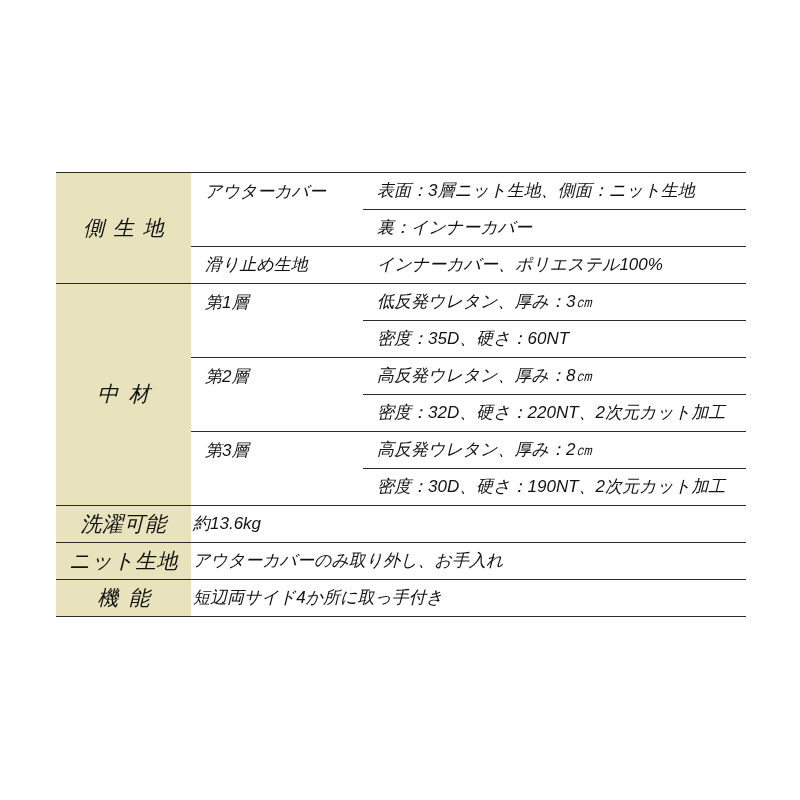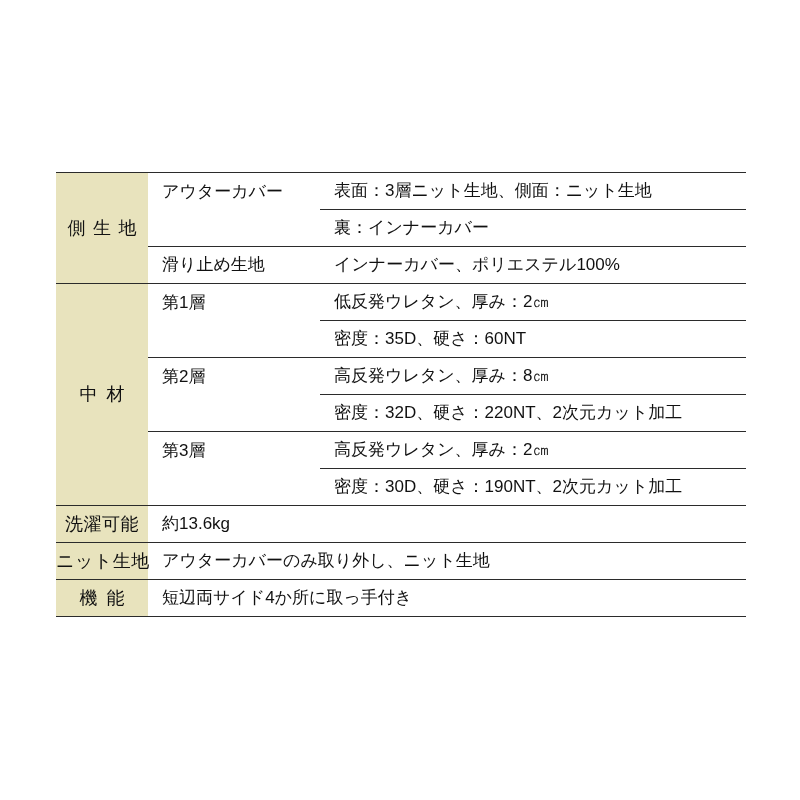--- a/index.html
+++ b/index.html
@@ -32,28 +32,29 @@
     height: 37px;
   }
   .spec-table td {
     border-top: 1px solid #2b2b2b;
     border-bottom: 1px solid #2b2b2b;
     padding: 0 0 0 10px;
     font-size: 17px;
     line-height: 1.25;
     vertical-align: middle;
     white-space: nowrap;
+    font-style: italic;
   }
   
   td.cat {
     background: #e8e3bd;
-    width: 92px;
+    width: 135px;
     text-align: center;
     padding: 0;
-    font-size: 18px;
+    font-size: 21px;
     letter-spacing: 0.5px;
   }
   td.cat .lbl {
     display: block;
     text-align: center;
   }
   
   .sp2 { letter-spacing: 0.5em; padding-left: 0.5em; }
   .sp3 { letter-spacing: 0.42em; padding-left: 0.42em; }
   
@@ -63,21 +64,21 @@
   }
   
   td.val {
     padding-left: 14px;
   }
   
   td.nb-bottom { border-bottom: none; }
   td.nb-top { border-top: none; }
   
   td.val-wide {
-    padding-left: 14px;
+    padding-left: 2px;
   }
 </style>
 </head>
 <body>
 
 <div class="page">
 
   <table class="spec-table">
     <tbody>
 
@@ -112,21 +113,21 @@
       </tr>
 
       <tr>
         <td class="cat" rowspan="6">
           <span class="lbl sp2">中材</span>
         </td>
         <td class="sub nb-bottom">
           <span>第1層</span>
         </td>
         <td class="val">
-          <span>低反発ウレタン、厚み：2㎝</span>
+          <span>低反発ウレタン、厚み：3㎝</span>
         </td>
       </tr>
 
       <tr>
         <td class="sub nb-top">
           <span></span>
         </td>
         <td class="val">
           <span>密度：35D、硬さ：60NT</span>
         </td>
@@ -175,21 +176,21 @@
         <td class="val-wide" colspan="2">
           <span>約13.6kg</span>
         </td>
       </tr>
 
       <tr>
         <td class="cat">
           <span class="lbl">ニット生地</span>
         </td>
         <td class="val-wide" colspan="2">
-          <span>アウターカバーのみ取り外し、ニット生地</span>
+          <span>アウターカバーのみ取り外し、お手入れ</span>
         </td>
       </tr>
 
       <tr>
         <td class="cat">
           <span class="lbl sp2">機能</span>
         </td>
         <td class="val-wide" colspan="2">
           <span>短辺両サイド4か所に取っ手付き</span>
         </td>

